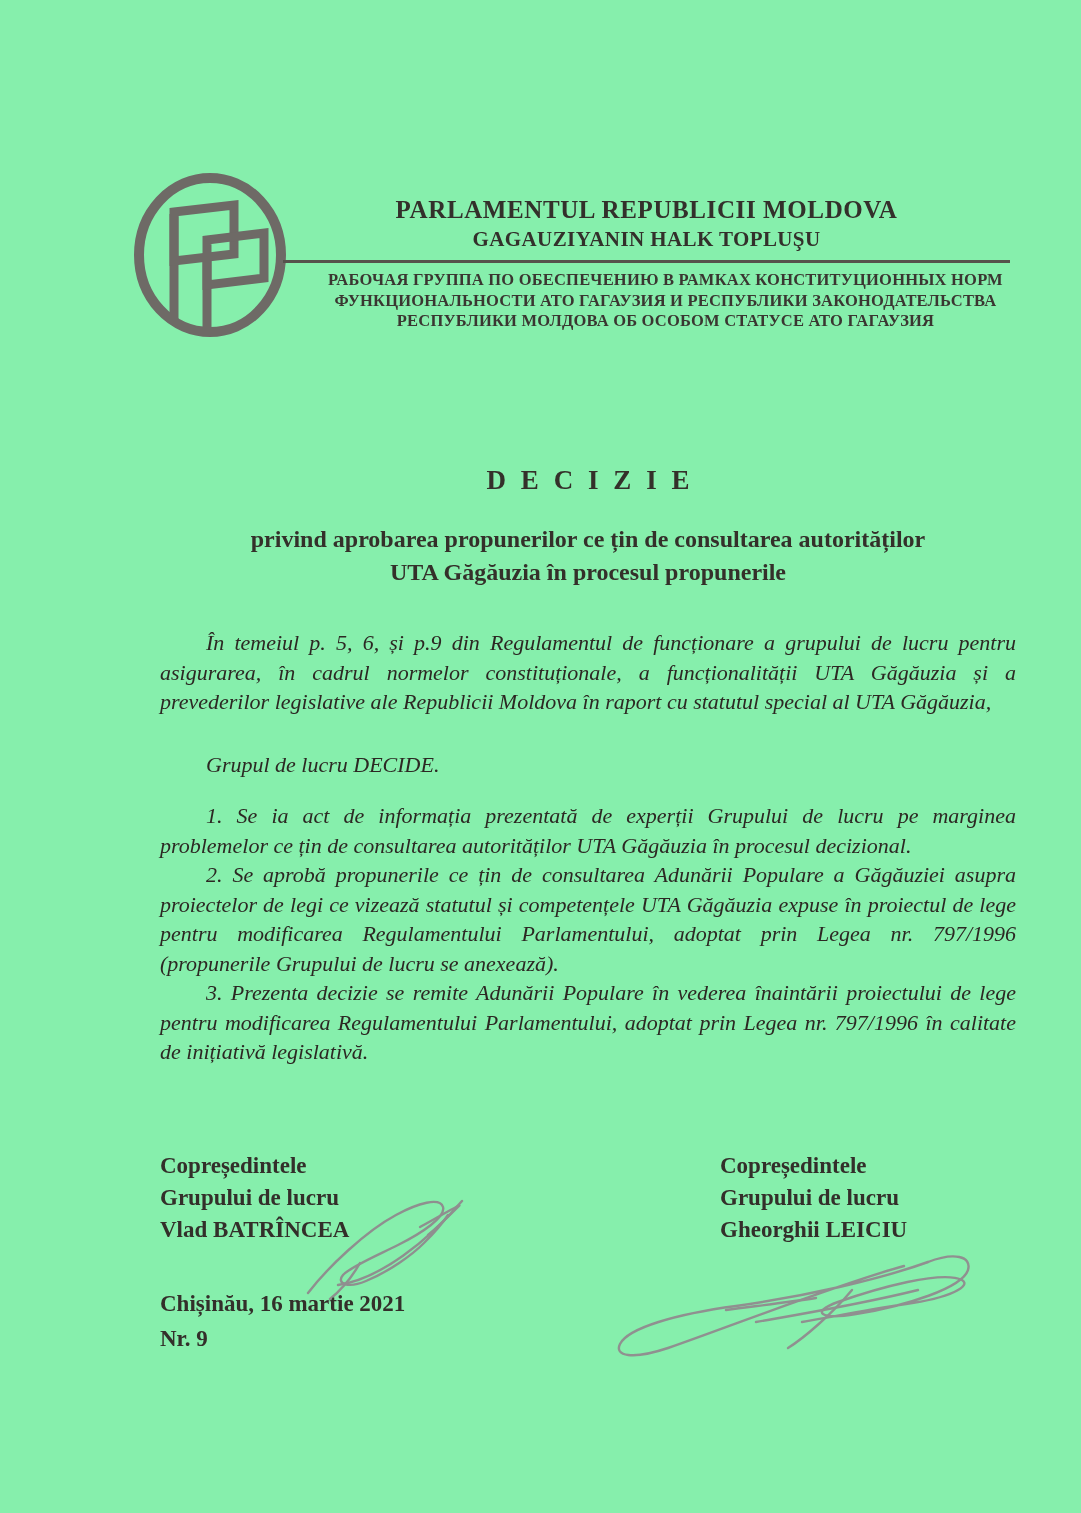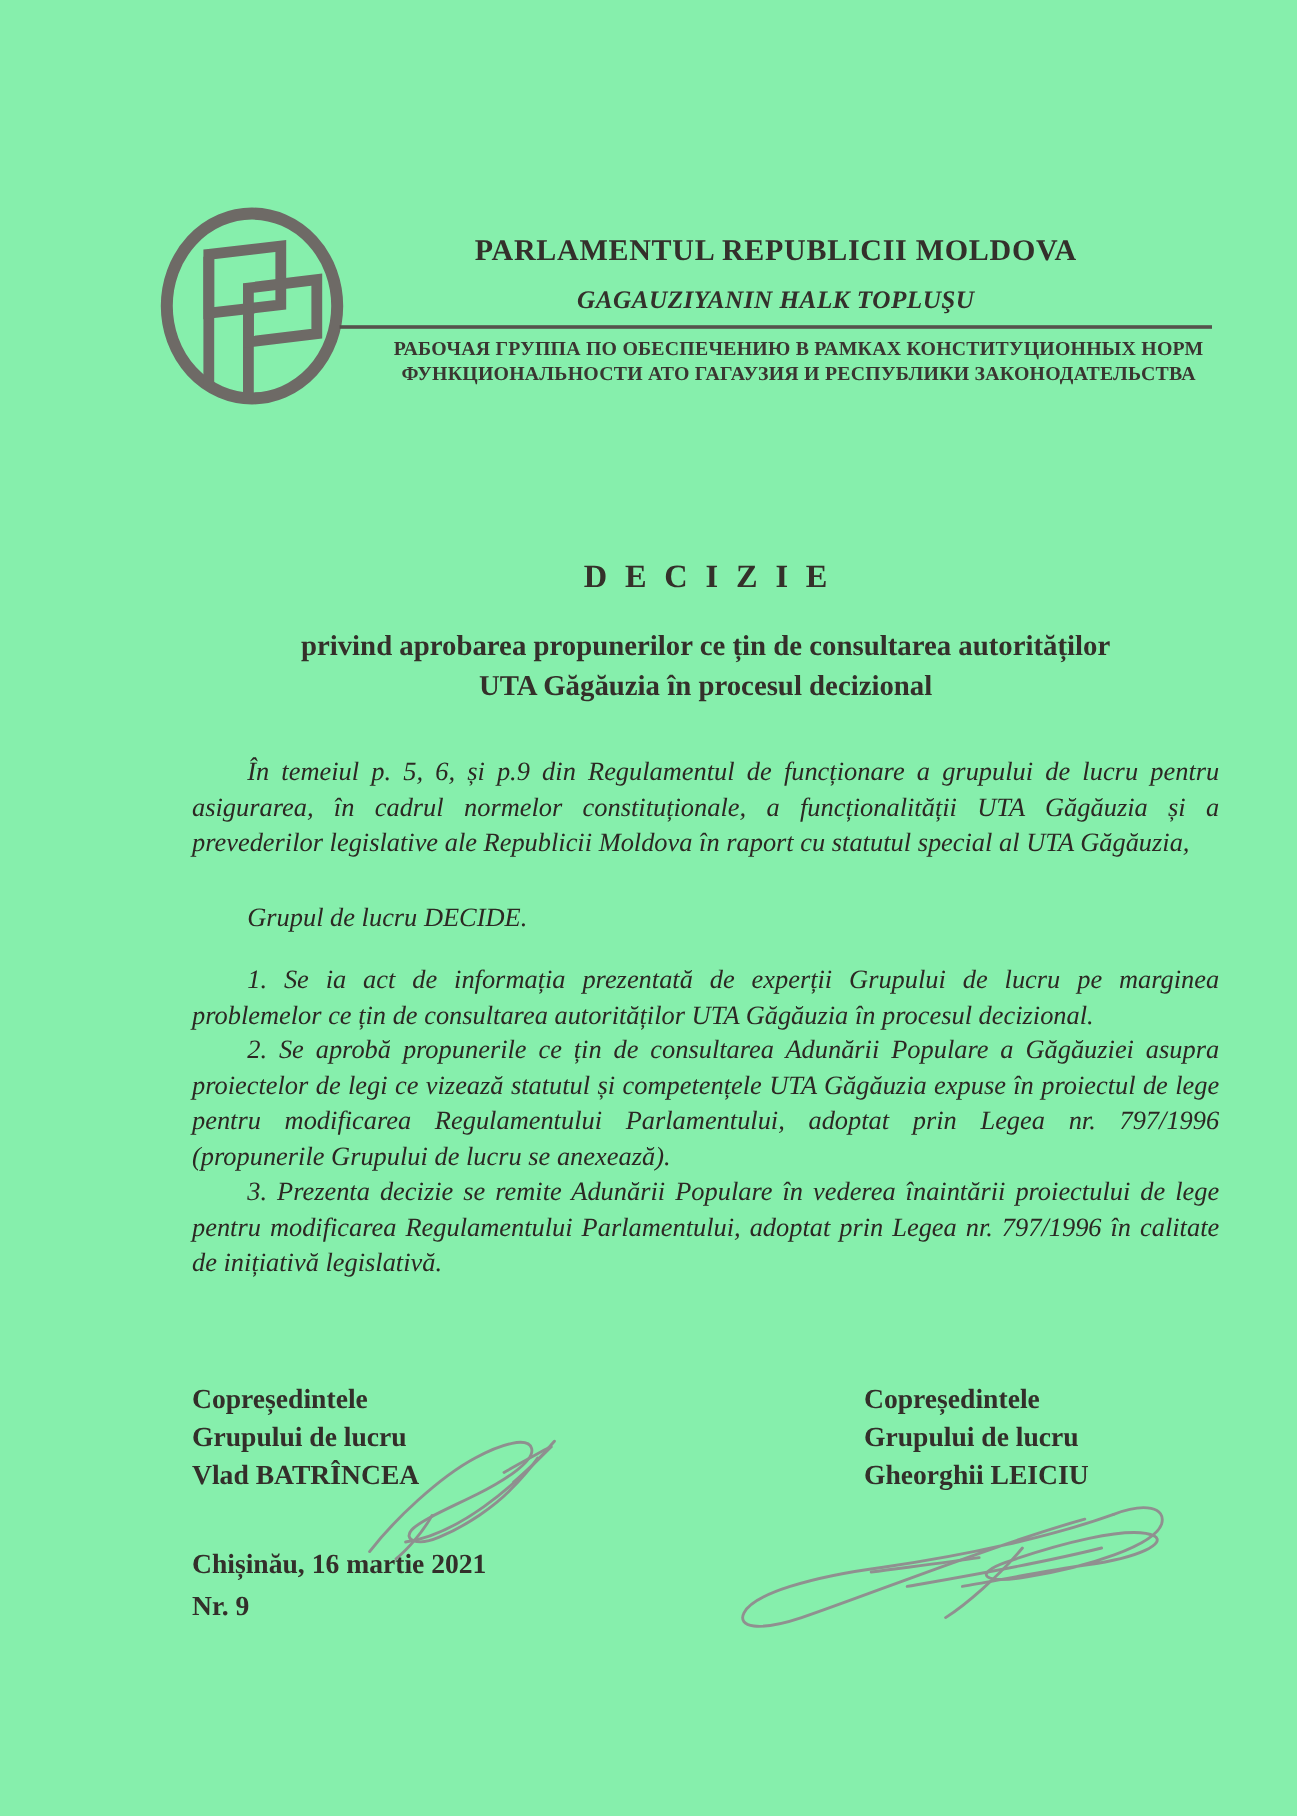--- a/index.html
+++ b/index.html
@@ -33,24 +33,23 @@
   }
   .org1 {
     font-size: 25px;
     font-weight: bold;
     letter-spacing: 0.6px;
     color: #33302b;
   }
   .org2 {
     font-size: 21px;
     font-weight: bold;
-    margin-top: 14px;
+    margin-top: 3px;
     letter-spacing: 0.4px;
     color: #33302b;
-    font-style: italic;
   }
   .header-rule {
     border: none;
     border-top: 3px solid #56524c;
     margin: 8px 0 7px 0;
   }
   .wg-line {
     font-size: 16.5px;
     font-weight: bold;
     line-height: 20.5px;
@@ -150,25 +149,26 @@
       <polygon points="76,70 133,63 133,108 76,115" stroke="#6e6a66" stroke-width="9" fill="none"></polygon>
     </svg>
   </div>
 
   <div class="header-text">
     <div class="org1">PARLAMENTUL REPUBLICII MOLDOVA</div>
     <div class="org2">GAGAUZIYANIN HALK TOPLUŞU</div>
     <hr class="header-rule">
     <div class="wg-line">РАБОЧАЯ ГРУППА ПО ОБЕСПЕЧЕНИЮ В РАМКАХ КОНСТИТУЦИОННЫХ НОРМ</div>
     <div class="wg-line">ФУНКЦИОНАЛЬНОСТИ АТО ГАГАУЗИЯ И РЕСПУБЛИКИ ЗАКОНОДАТЕЛЬСТВА</div>
+    <div class="wg-line">РЕСПУБЛИКИ МОЛДОВА ОБ ОСОБОМ СТАТУСЕ АТО ГАГАУЗИЯ</div>
   </div>
 
   <div class="content">
     <div class="title">DECIZIE</div>
-    <div class="subtitle">privind aprobarea propunerilor ce țin de consultarea autorităților UTA Găgăuzia în procesul decizional</div>
+    <div class="subtitle">privind aprobarea propunerilor ce țin de consultarea autorităților UTA Găgăuzia în procesul propunerile</div>
     <p class="para preamble">În temeiul p. 5, 6, și p.9 din Regulamentul de funcționare a grupului de lucru pentru asigurarea, în cadrul normelor constituționale, a funcționalității UTA Găgăuzia și a prevederilor legislative ale Republicii Moldova în raport cu statutul special al UTA Găgăuzia,</p>
     <p class="para decide">Grupul de lucru DECIDE.</p>
     <p class="para item-1">1. Se ia act de informația prezentată de experții Grupului de lucru pe marginea problemelor ce țin de consultarea autorităților UTA Găgăuzia în procesul decizional.</p>
     <p class="para">2. Se aprobă propunerile ce țin de consultarea Adunării Populare a Găgăuziei asupra proiectelor de legi ce vizează statutul și competențele UTA Găgăuzia expuse în proiectul de lege pentru modificarea Regulamentului Parlamentului, adoptat prin Legea nr. 797/1996 (propunerile Grupului de lucru se anexează).</p>
     <p class="para">3. Prezenta decizie se remite Adunării Populare în vederea înaintării proiectului de lege pentru modificarea Regulamentului Parlamentului, adoptat prin Legea nr. 797/1996 în calitate de inițiativă legislativă.</p>
   </div>
 
   <div class="sig-row">
     <div class="sig-col left">
       <div>Copreședintele</div>

